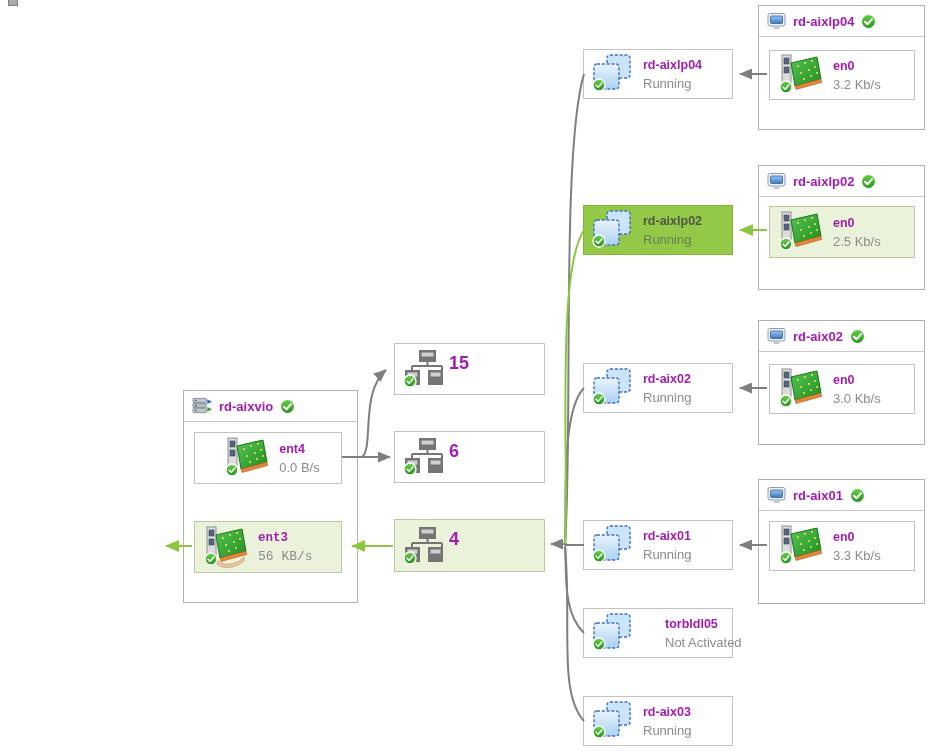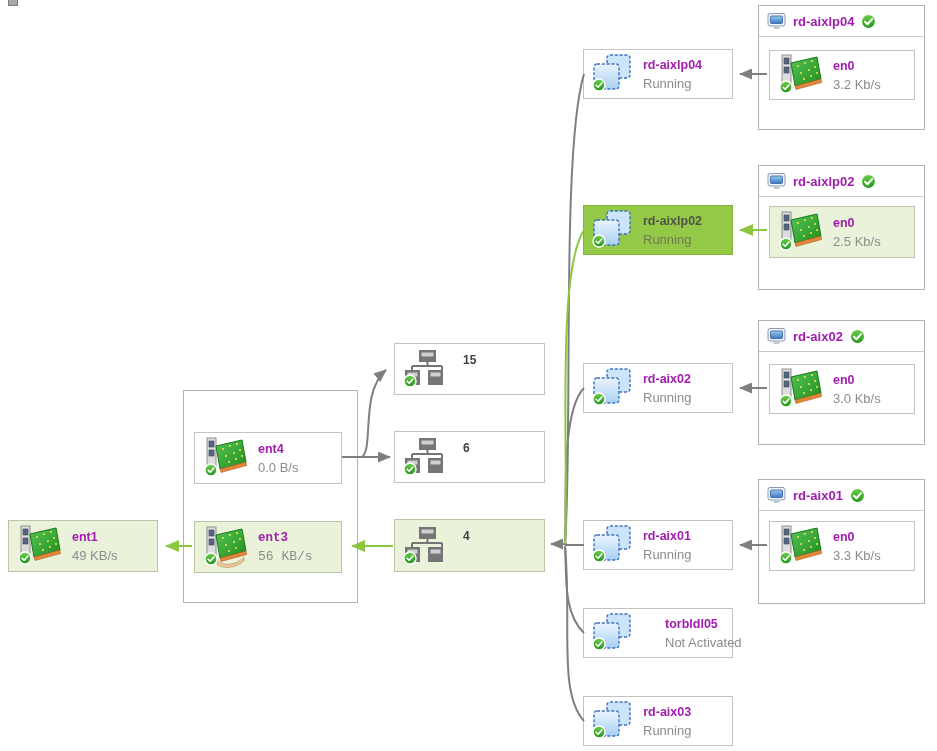--- a/index.html
+++ b/index.html
@@ -20,21 +20,21 @@
   .chdr{height:30px;display:flex;align-items:center;gap:6px;padding-left:8px;
         border-bottom:1px solid #c9c9c9;}
   .chdr .nm{font-size:13px;}
 
   .txt{margin-left:9px;display:flex;flex-direction:column;}
   .nm{font-weight:bold;color:#a21caf;font-size:12.5px;white-space:nowrap;}
   .mt{color:#8c8c8c;font-size:13px;margin-top:4px;white-space:nowrap;}
   .hl .nm{color:#4f5646;}
   .hl .mt{color:#6e7b52;}
 
-  .num{font-weight:bold;color:#404040;font-size:12px;margin-left:14px;
+  .num{font-weight:bold;color:#a21caf;font-size:18px;
        align-self:flex-start;margin-top:9px;}
 
   .ic{flex:0 0 auto;}
   .ic-nic{width:46px;height:42px;}
   .ic-vm{width:42px;height:40px;}
   .ic-sw{width:46px;height:40px;}
   .ic-stack{width:21px;height:20px;}
   .ic-mon{width:20px;height:18px;}
   .ic-chk{width:17px;height:17px;}
 
@@ -173,32 +173,32 @@
     <path d="M565 544 C569 462 556 272 584 230" stroke="#8cc63f" stroke-width="2" fill="none"></path>
 
     <path d="M767 74 L740 74" stroke="#7f7f7f" stroke-width="2" fill="none" marker-end="url(#mGray)"></path>
     <path d="M767 230 L740 230" stroke="#8cc63f" stroke-width="2" fill="none" marker-end="url(#mGreen)"></path>
     <path d="M767 388 L740 388" stroke="#7f7f7f" stroke-width="2" fill="none" marker-end="url(#mGray)"></path>
     <path d="M767 545 L740 545" stroke="#7f7f7f" stroke-width="2" fill="none" marker-end="url(#mGray)"></path>
   </svg>
 
   <div class="clip-icon"></div>
 
-  <div class="node tint" style="left:8px;top:520px;width:150px;height:52px;">
-    <svg class="ic ic-nic">
-        <use href="#icon-nic"></use>
-      </svg>
-    <div class="txt">
-      <div class="nm">ent1</div>
-      <div class="mt">49 KB/s</div>
-    </div>
-  </div>
 
   <div class="container" style="left:183px;top:390px;width:175px;height:213px;">
-    <div class="node" style="left:10px;top:41px;width:148px;height:52px;">
+    <div class="chdr">
+      <svg class="ic ic-stack">
+          <use href="#icon-stack"></use>
+        </svg>
+      <span class="nm">rd-aixvio</span>
+      <svg class="ic ic-chk">
+          <use href="#icon-check"></use>
+        </svg>
+    </div>
+    <div class="node" style="left:10px;top:41px;width:148px;height:52px;justify-content:center;">
       <svg class="ic ic-nic">
           <use href="#icon-nic"></use>
         </svg>
       <div class="txt">
         <div class="nm">ent4</div>
         <div class="mt">0.0 B/s</div>
       </div>
     </div>
     <div class="node tint" style="left:10px;top:130px;width:148px;height:52px;font-family:Liberation Mono, monospace;">
       <svg class="ic ic-nic">
@@ -268,21 +268,21 @@
   </div>
   <div class="node" style="left:583px;top:608px;width:150px;height:50px;gap:22px;">
     <svg class="ic ic-vm">
         <use href="#icon-vm"></use>
       </svg>
     <div class="txt">
       <div class="nm">torbldl05</div>
       <div class="mt">Not Activated</div>
     </div>
   </div>
-  <div class="node" style="left:583px;top:696px;width:150px;height:50px;text-align:center;">
+  <div class="node" style="left:583px;top:696px;width:150px;height:50px;">
     <svg class="ic ic-vm">
         <use href="#icon-vm"></use>
       </svg>
     <div class="txt">
       <div class="nm">rd-aix03</div>
       <div class="mt">Running</div>
     </div>
   </div>
 
   <div class="container" style="left:758px;top:5px;width:167px;height:125px;">

